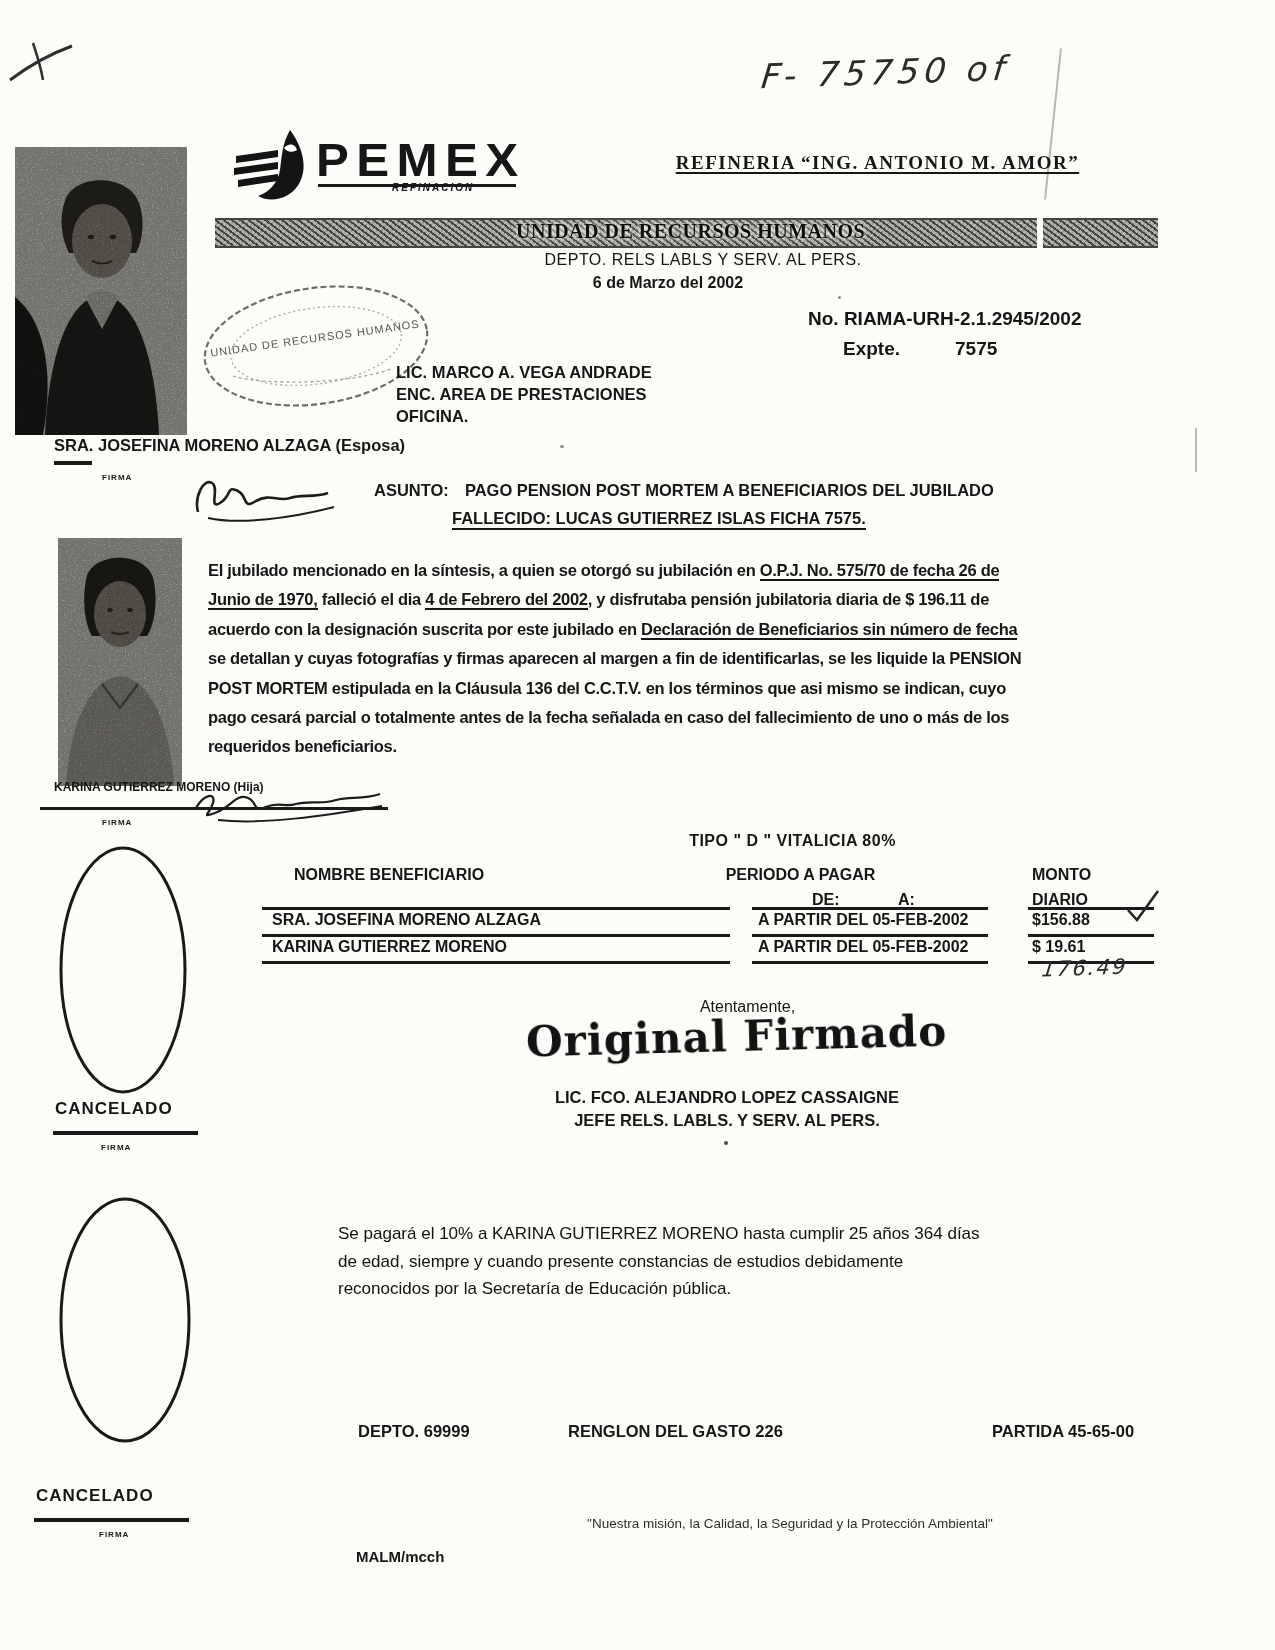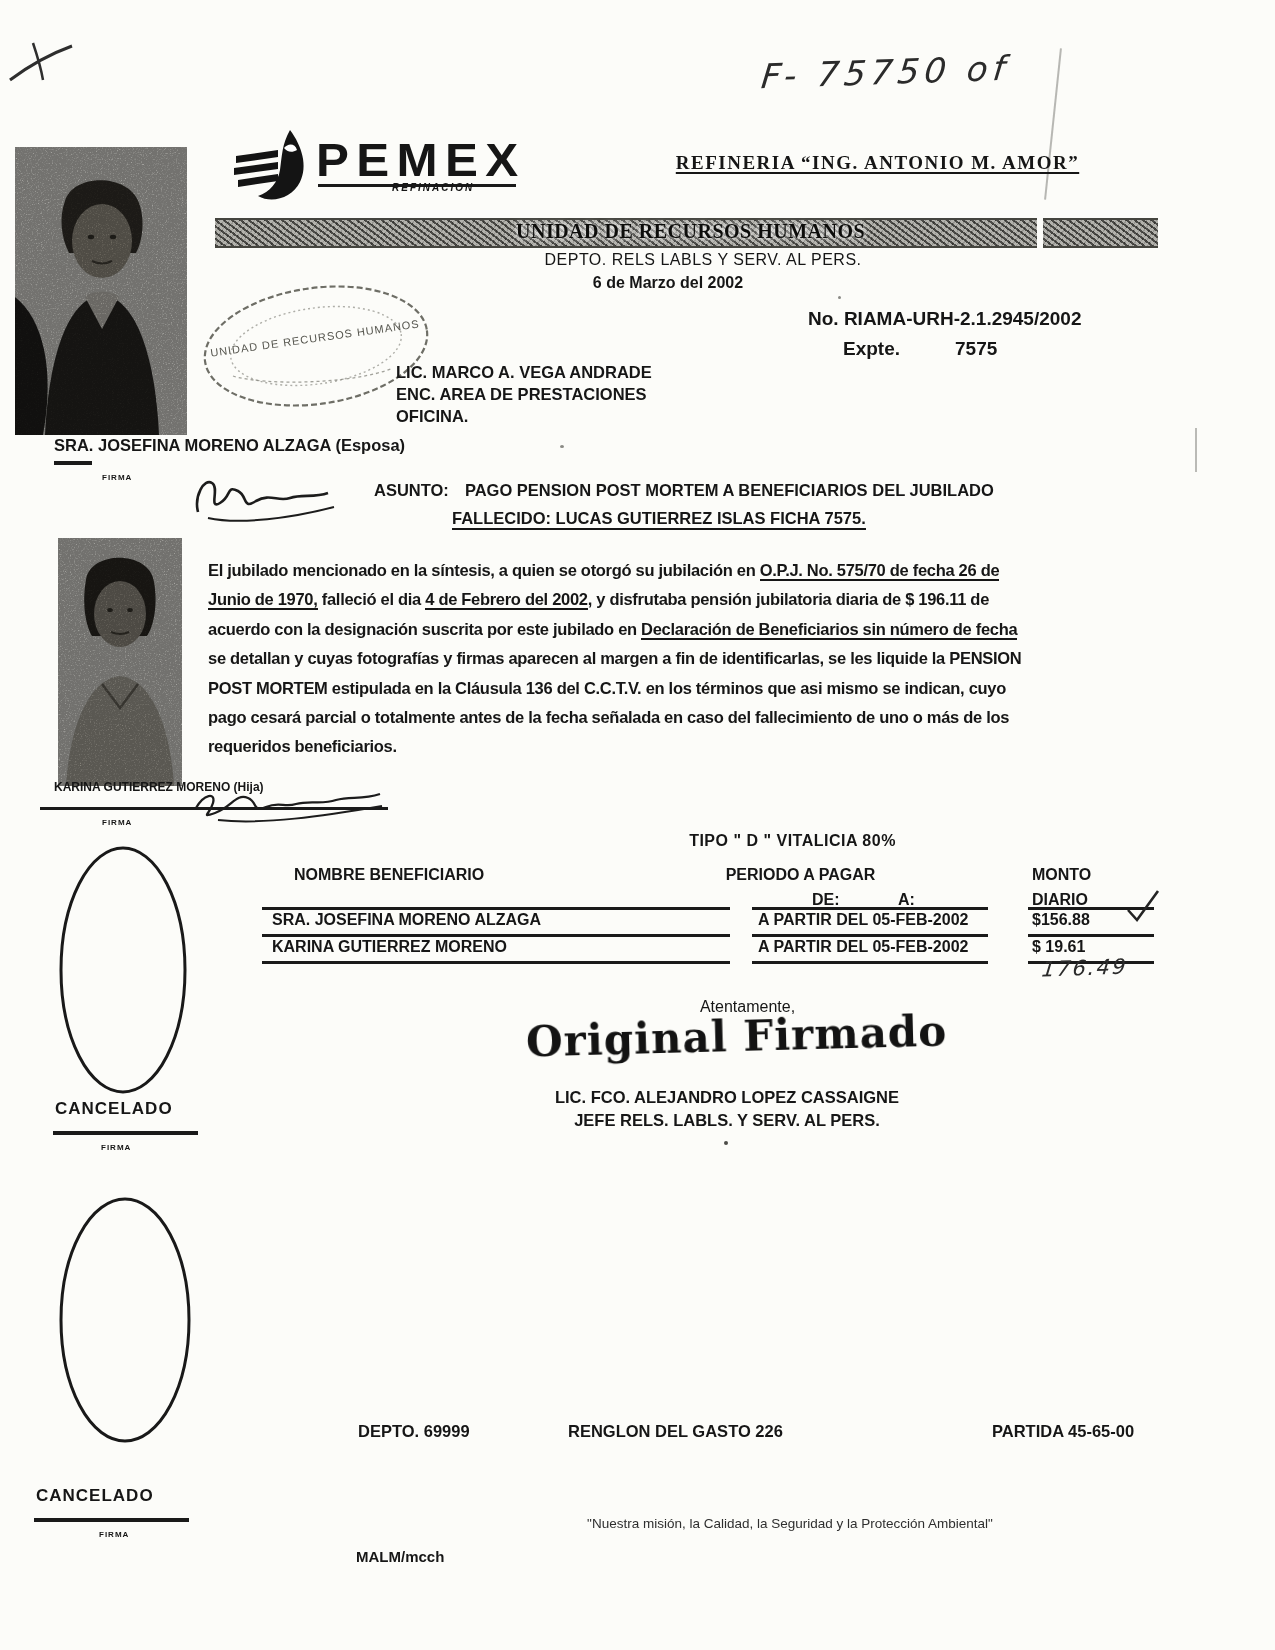--- a/index.html
+++ b/index.html
@@ -185,20 +185,25 @@
   <div class="abs b center nowrap" style="left:452px;top:1088px;width:550px;font-size:16.5px;">LIC. FCO. ALEJANDRO LOPEZ CASSAIGNE</div>
   <div class="abs b center nowrap" style="left:452px;top:1111px;width:550px;font-size:16.5px;">JEFE RELS. LABLS. Y SERV. AL PERS.</div>
 
   <svg class="abs" style="left:56px;top:843px;" width="134" height="254" viewBox="0 0 134 254">
     <ellipse cx="67" cy="127" rx="62" ry="122" fill="none" stroke="#191919" stroke-width="3"></ellipse>
   </svg>
   <div class="abs b nowrap" style="left:55px;top:1099px;font-size:17px;letter-spacing:1px;">CANCELADO</div>
   <div class="abs hline" style="left:53px;top:1131px;width:145px;height:4px;"></div>
   <div class="abs firma" style="left:101px;top:1143px;">FIRMA</div>
 
+  <div class="abs note-par" style="left:338px;top:1220px;width:800px;">
+    <div>Se pagará el 10% a KARINA GUTIERREZ MORENO hasta cumplir 25 años 364 días</div>
+    <div>de edad, siempre y cuando presente constancias de estudios debidamente</div>
+    <div>reconocidos por la Secretaría de Educación pública.</div>
+  </div>
 
   <svg class="abs" style="left:56px;top:1194px;" width="138" height="252" viewBox="0 0 138 252">
     <ellipse cx="69" cy="126" rx="64" ry="121" fill="none" stroke="#191919" stroke-width="3"></ellipse>
   </svg>
   <div class="abs b nowrap" style="left:36px;top:1486px;font-size:17px;letter-spacing:1px;">CANCELADO</div>
   <div class="abs hline" style="left:34px;top:1518px;width:155px;height:4px;"></div>
   <div class="abs firma" style="left:99px;top:1530px;">FIRMA</div>
 
   <div class="abs b nowrap" style="left:358px;top:1422px;font-size:16.5px;">DEPTO. 69999</div>
   <div class="abs b nowrap" style="left:568px;top:1422px;font-size:16.5px;">RENGLON DEL GASTO 226</div>

